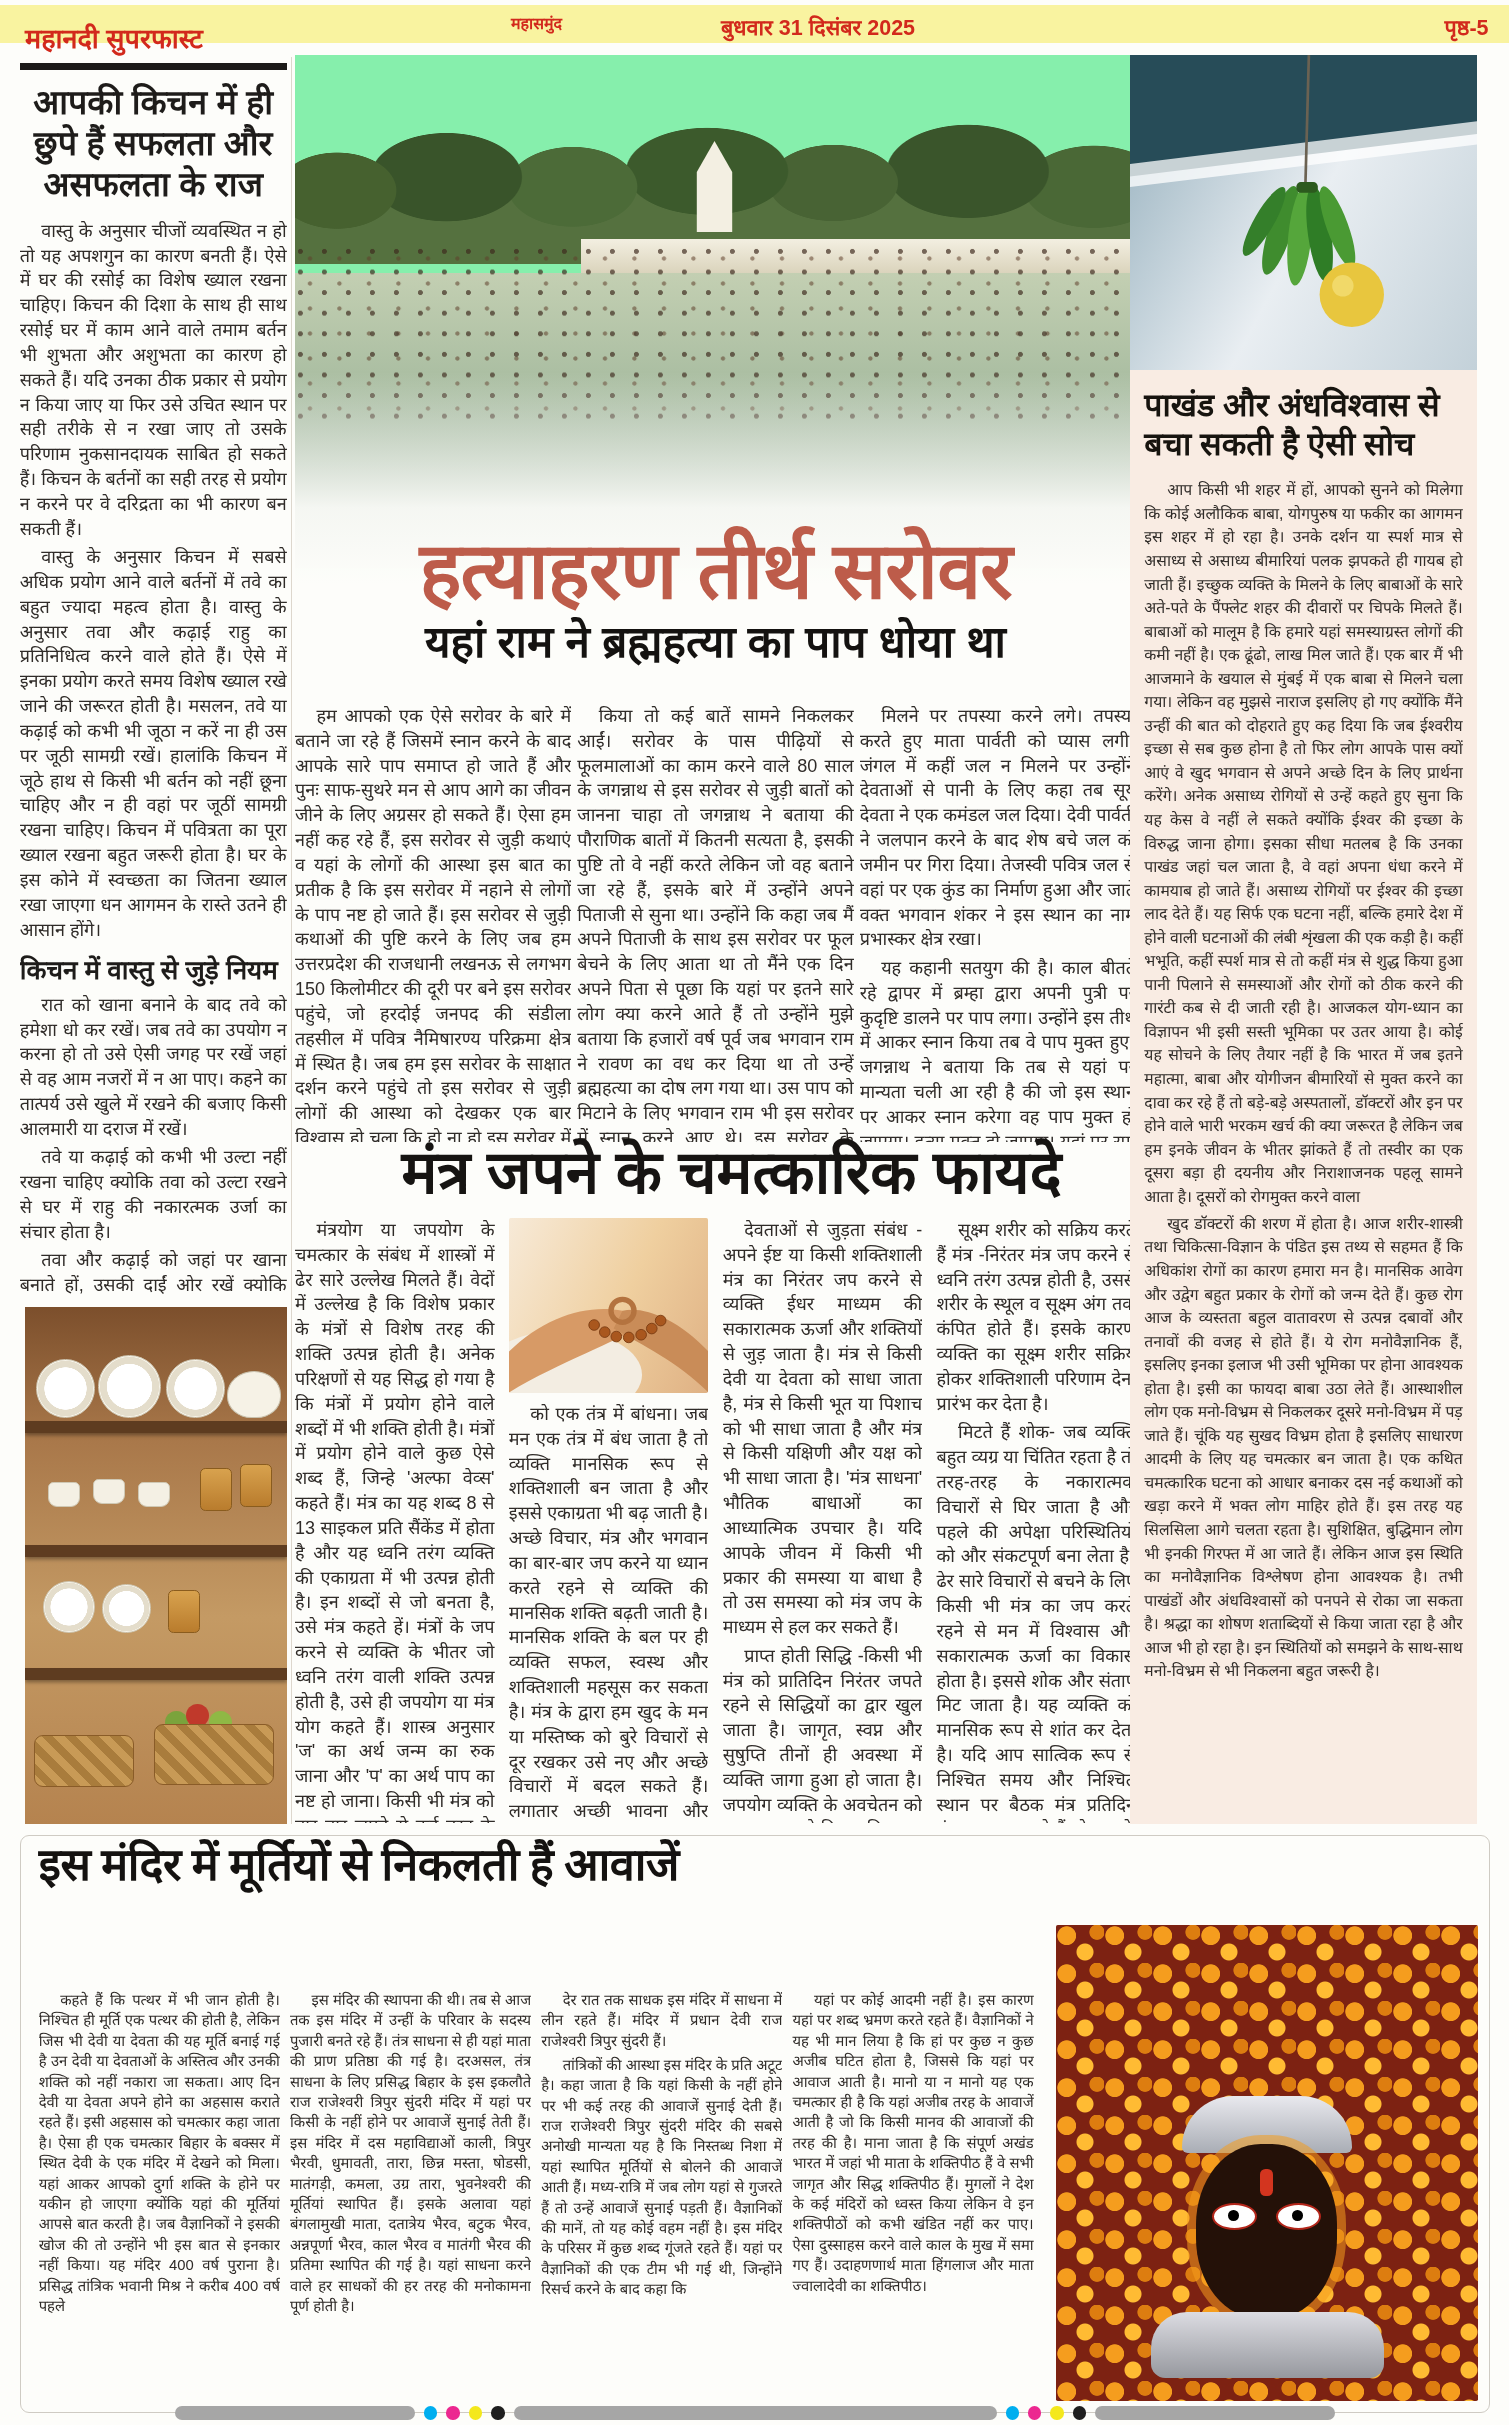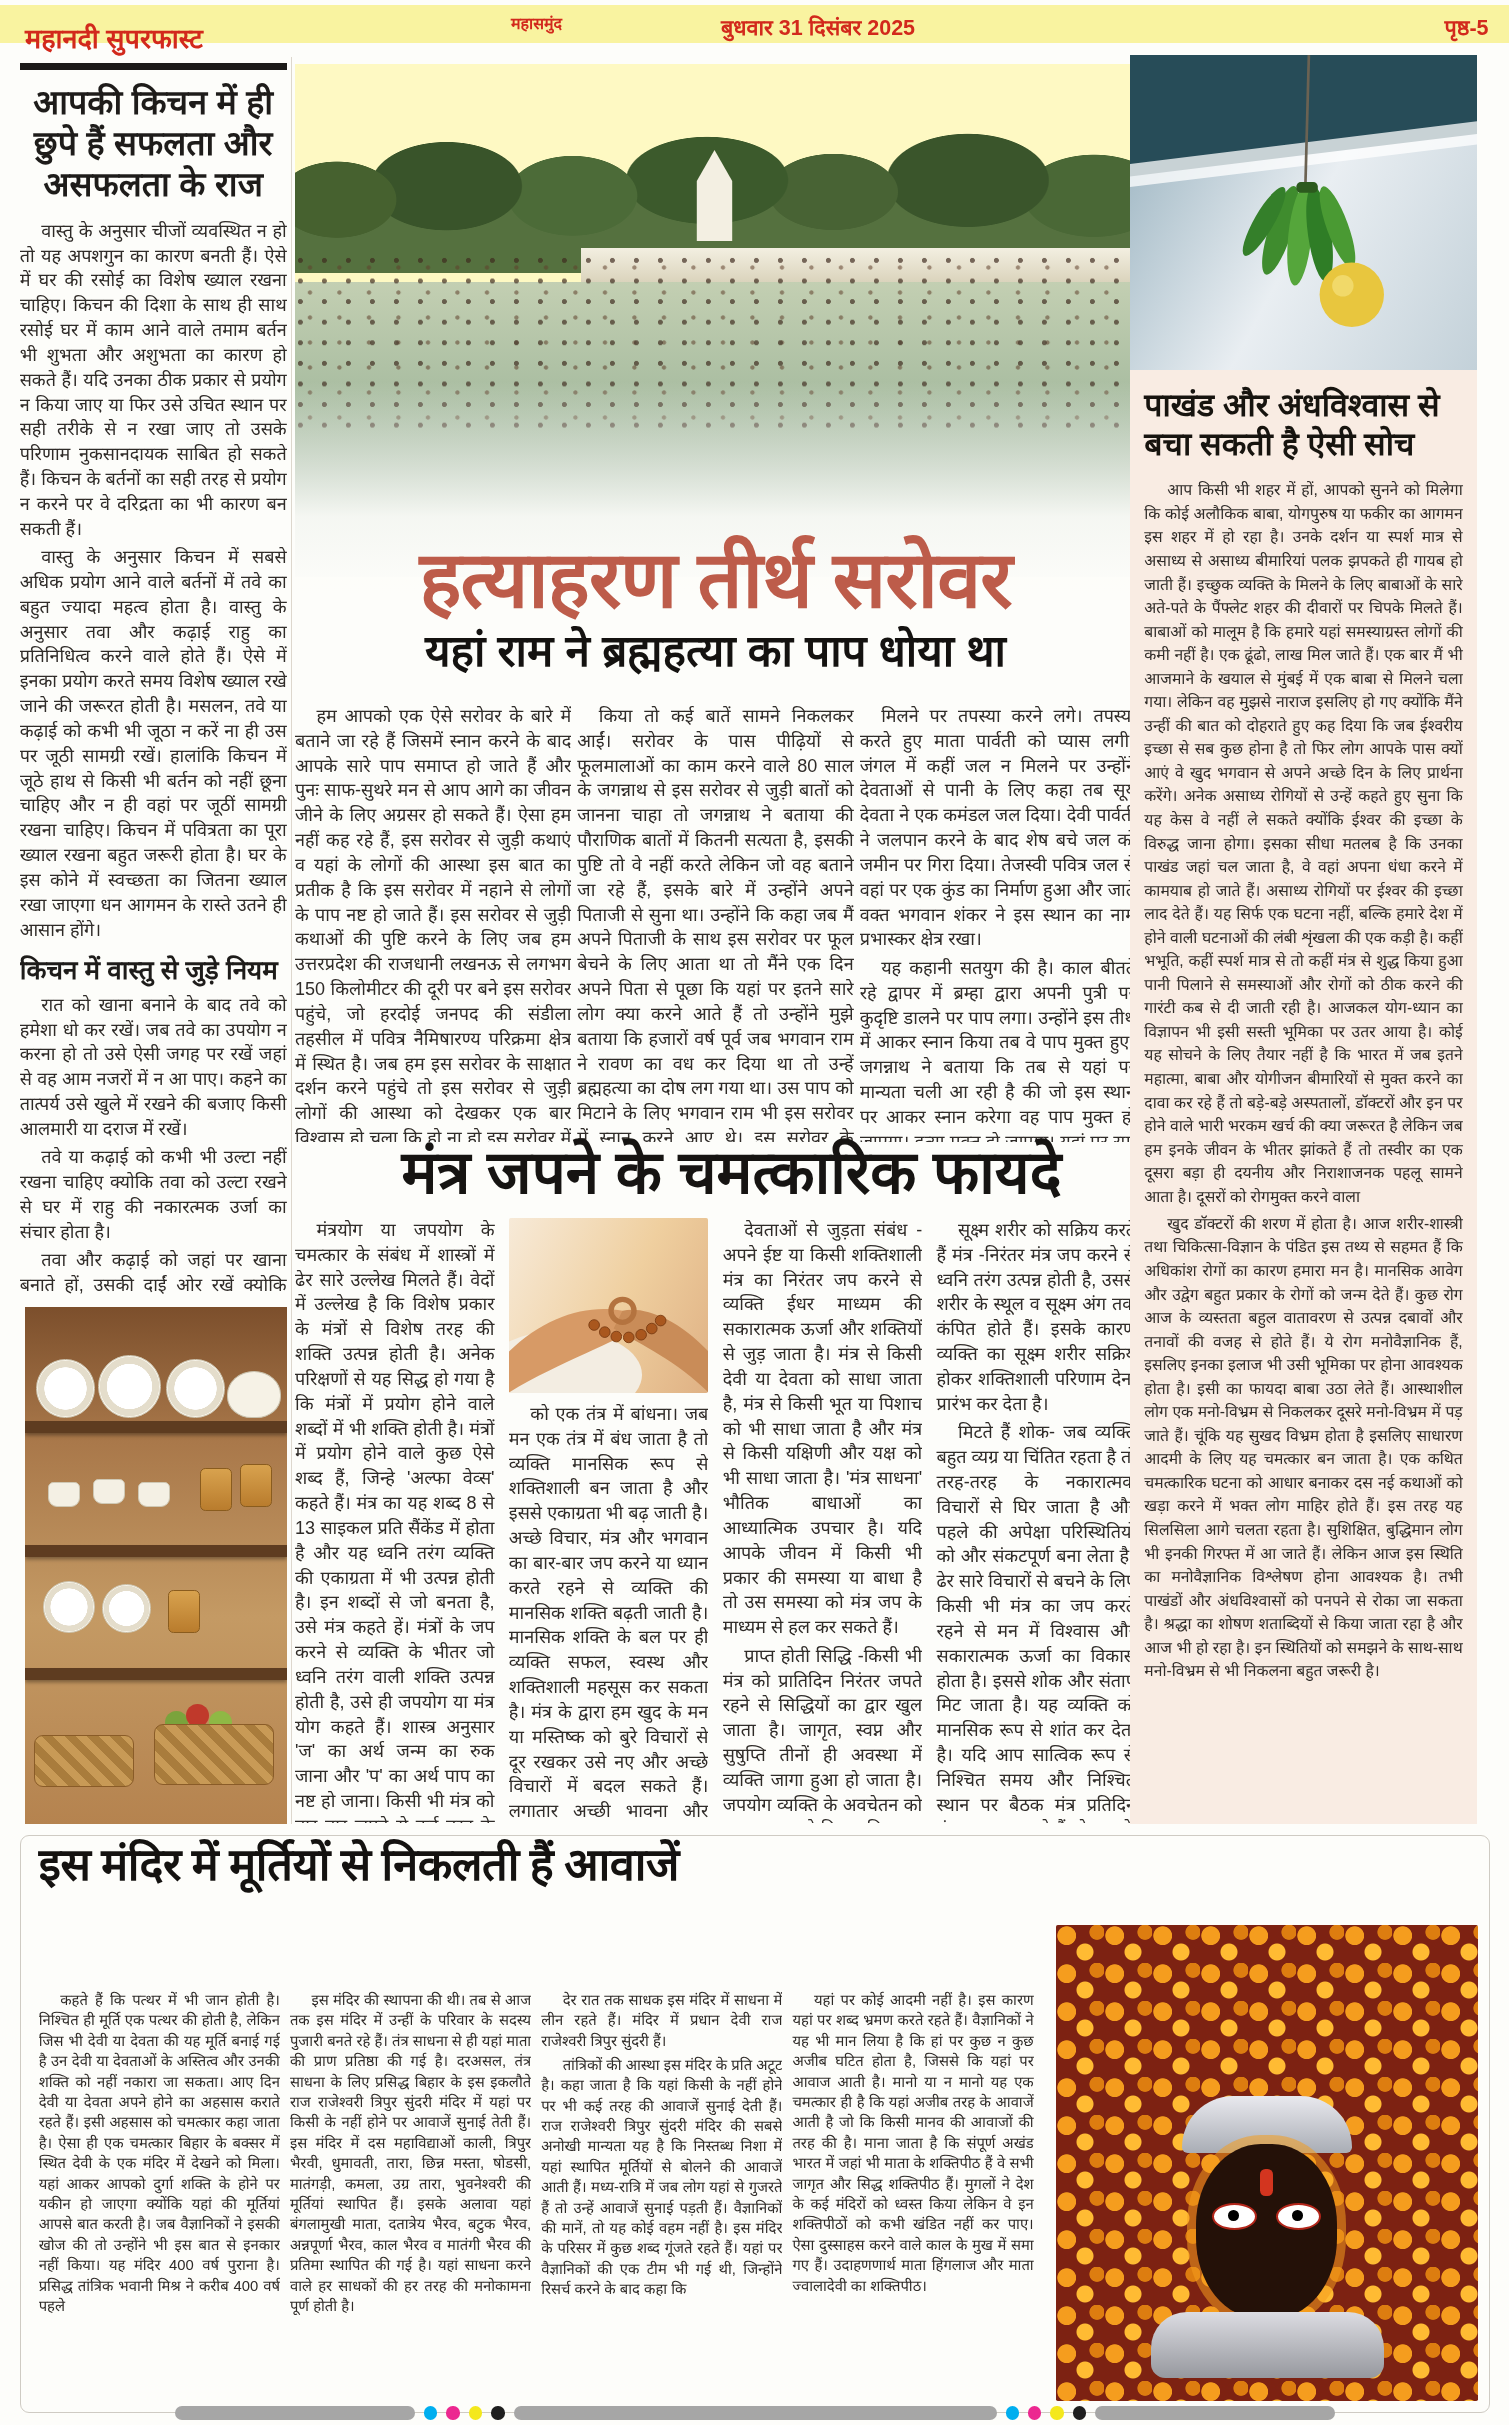--- a/index.html
+++ b/index.html
@@ -27,21 +27,21 @@
     background:linear-gradient(#7c4f2c,#a9784a 26%,#c49a64 60%,#b5834f);}
   .kp-board{position:absolute;left:0;right:0;height:11.6px;background:#5e3c20;box-shadow:0 2.7px 3.6px rgba(0,0,0,.35);}
   .kp-plate{position:absolute;border-radius:50%;background:radial-gradient(#ffffff 52%,#e4ddcb 53% 68%,#f7f4ea 69%);border:1.8px solid #cfc8b4;}
   .kp-cup{position:absolute;width:30px;height:23px;border-radius:5.4px 5.4px 9px 9px;background:#f4f0e4;border:0.9px solid #cfc8b4;}
   .kp-kettle{position:absolute;width:52px;height:45px;border-radius:50% 50% 45% 45%;background:#f6f2e6;border:0.9px solid #c9c2ae;}
   .kp-jar{position:absolute;width:30px;height:41px;border-radius:5.4px;background:linear-gradient(#d8a24e,#b97c2d);border:0.9px solid #8a5c1e;}
   .kp-basket{position:absolute;width:118px;height:59px;border-radius:9px;
     background:repeating-linear-gradient(45deg,#c89a56 0 8px,#a97c3c 8px 16px);border:1.8px solid #8a5c28;}
   .kp-fruit{position:absolute;width:23px;height:23px;border-radius:50%;}
   
-  .pond-photo{position:absolute;left:295px;top:55px;width:841px;height:612px;overflow:hidden;background:#fef9c3;margin-top:9px;}
+  .pond-photo{position:absolute;left:295px;top:55px;width:841px;height:612px;overflow:hidden;background:#86efac;}
   .pp-trees{position:absolute;left:0;right:0;top:16px;height:193px;
     background:
       radial-gradient(98px 63px at 5% 62%,#46612f 60%,transparent 61%),
       radial-gradient(125px 73px at 18% 55%,#39542a 60%,transparent 61%),
       radial-gradient(107px 66px at 33% 60%,#4c6b38 60%,transparent 61%),
       radial-gradient(134px 72px at 49% 52%,#3c5a2c 60%,transparent 61%),
       radial-gradient(107px 63px at 64% 58%,#486334 60%,transparent 61%),
       radial-gradient(134px 77px at 80% 52%,#3a552b 60%,transparent 61%),
       radial-gradient(116px 68px at 95% 60%,#4a6836 60%,transparent 61%),
       linear-gradient(transparent 52%,#55713f 53%);}

